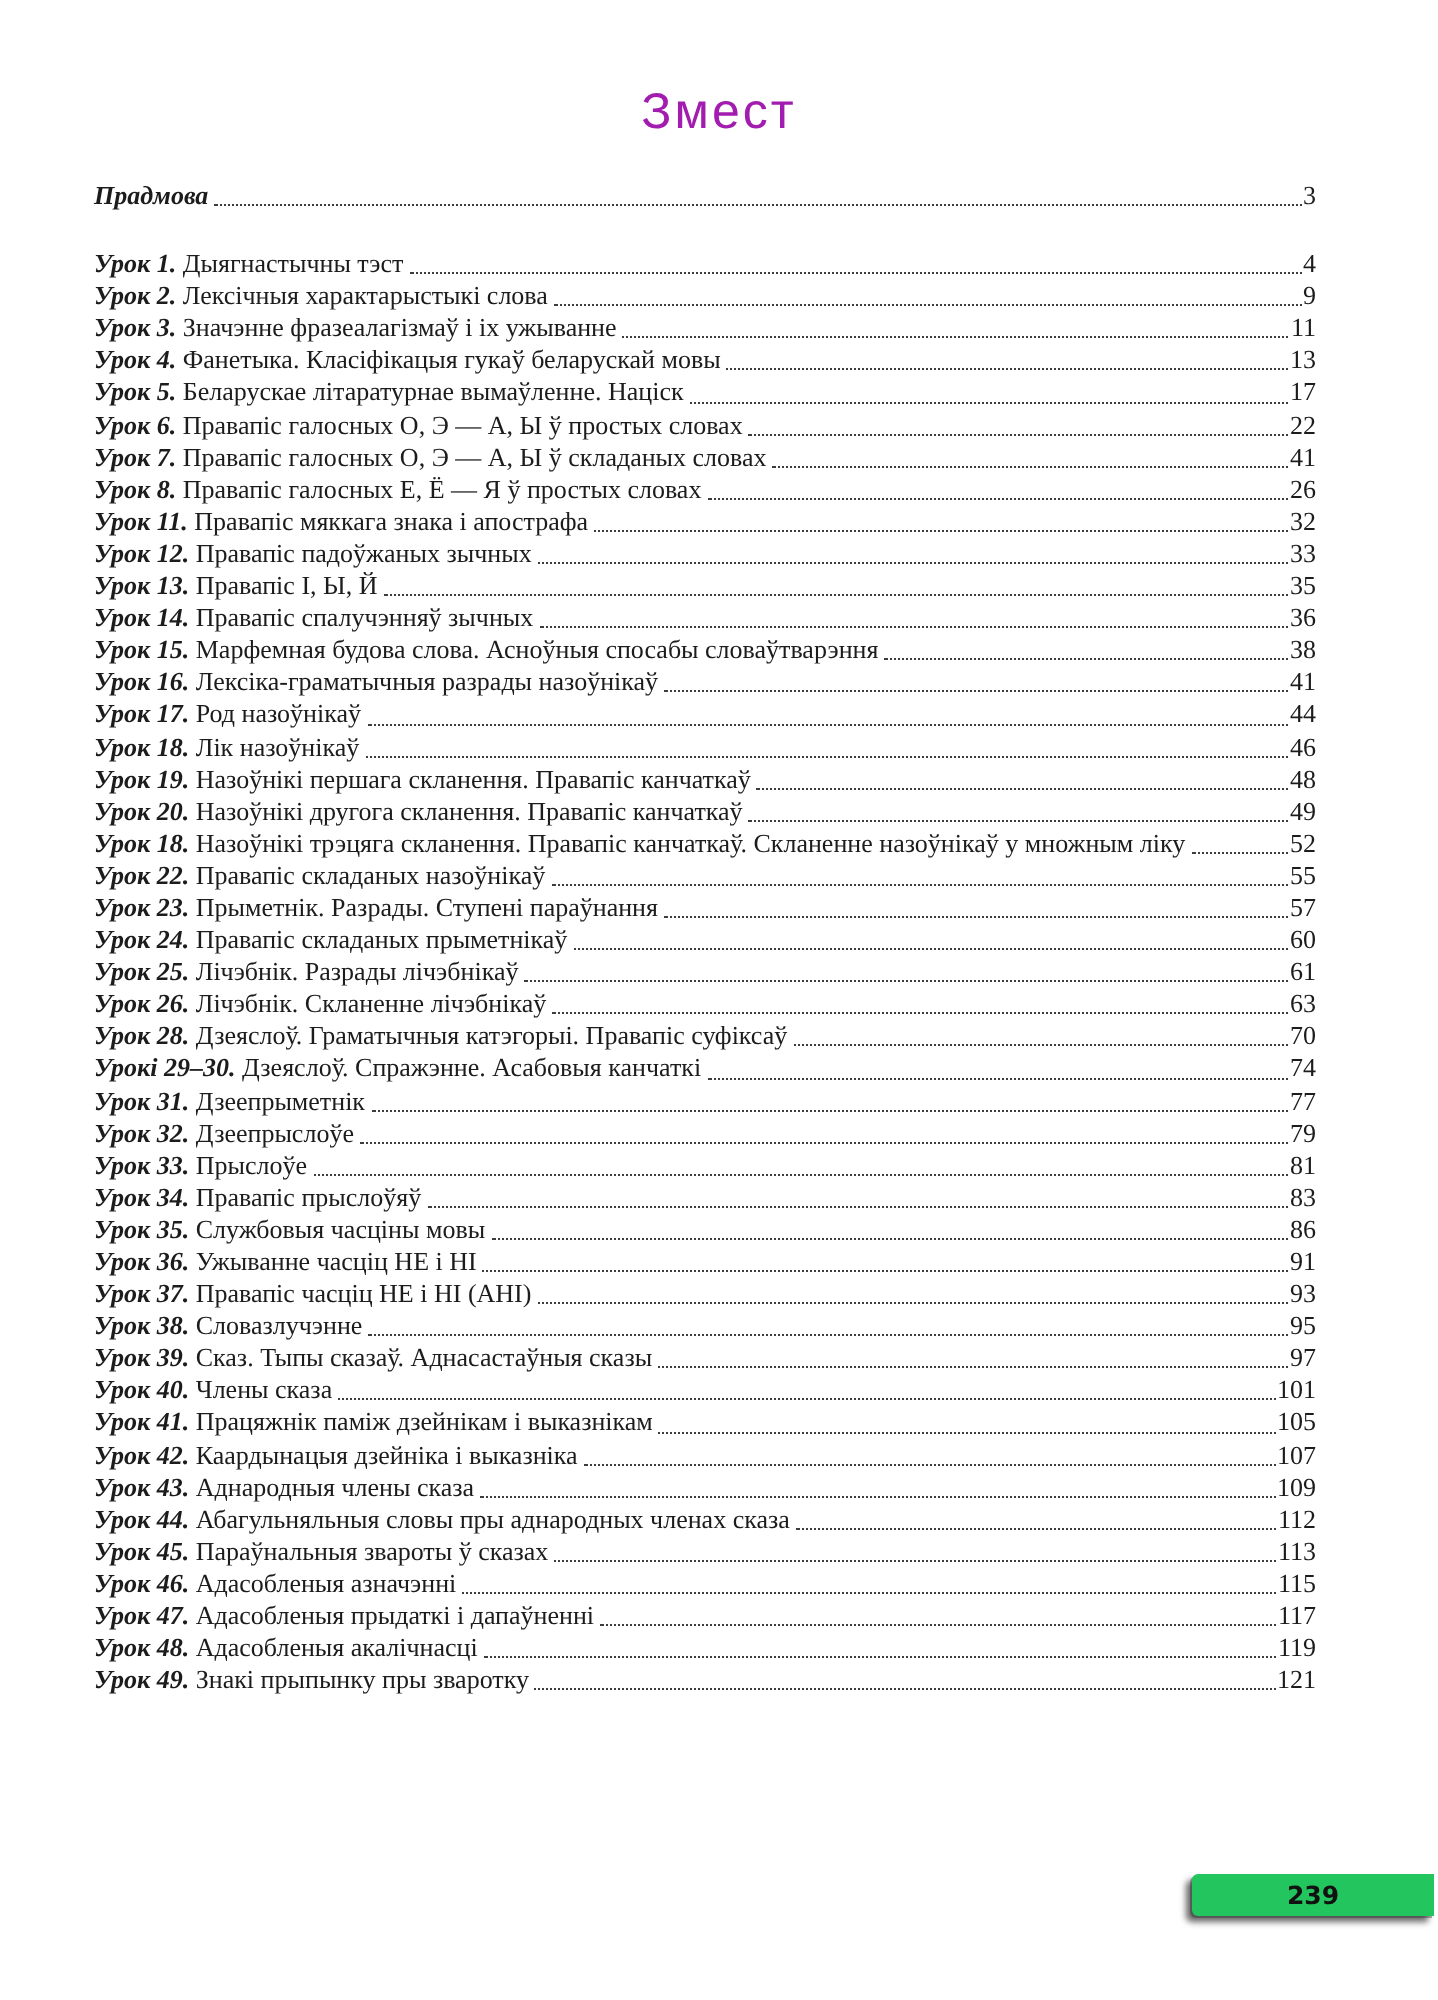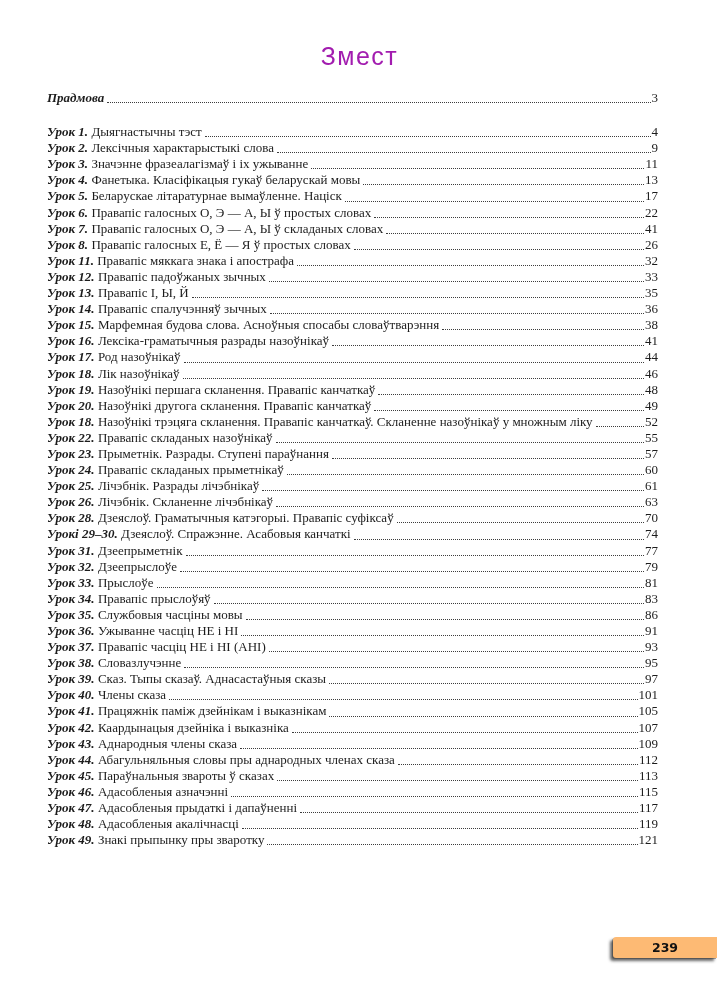--- a/index.html
+++ b/index.html
@@ -36,22 +36,22 @@
   .leader { flex:1 1 auto; min-width:6px; position:relative; }
   .leader::after {
     content:"";
     position:absolute; left:3px; right:1px; bottom:3px;
     border-bottom:1.5px dotted #3d3d3d;
   }
   .pagenum { flex:0 0 auto; text-align:right; }
   .preface-gap { height:18px; }
   .page-tab {
     position:absolute; top:937px; right:2px;
-    width:104px; height:21px;
-    background:#fdba74;
+    width:121px; height:21px;
+    background:#22c55e;
     border-radius:3px 0 0 3px;
     box-shadow:-3px 3px 3px rgba(55,55,55,0.75), -1px 1px 0 rgba(90,90,90,0.5);
     display:flex; align-items:center; justify-content:center;
     font-family:"DejaVu Sans", sans-serif;
     font-size:12.5px; font-weight:700; color:#111;
   }
 </style>
 </head>
 <body>
 

